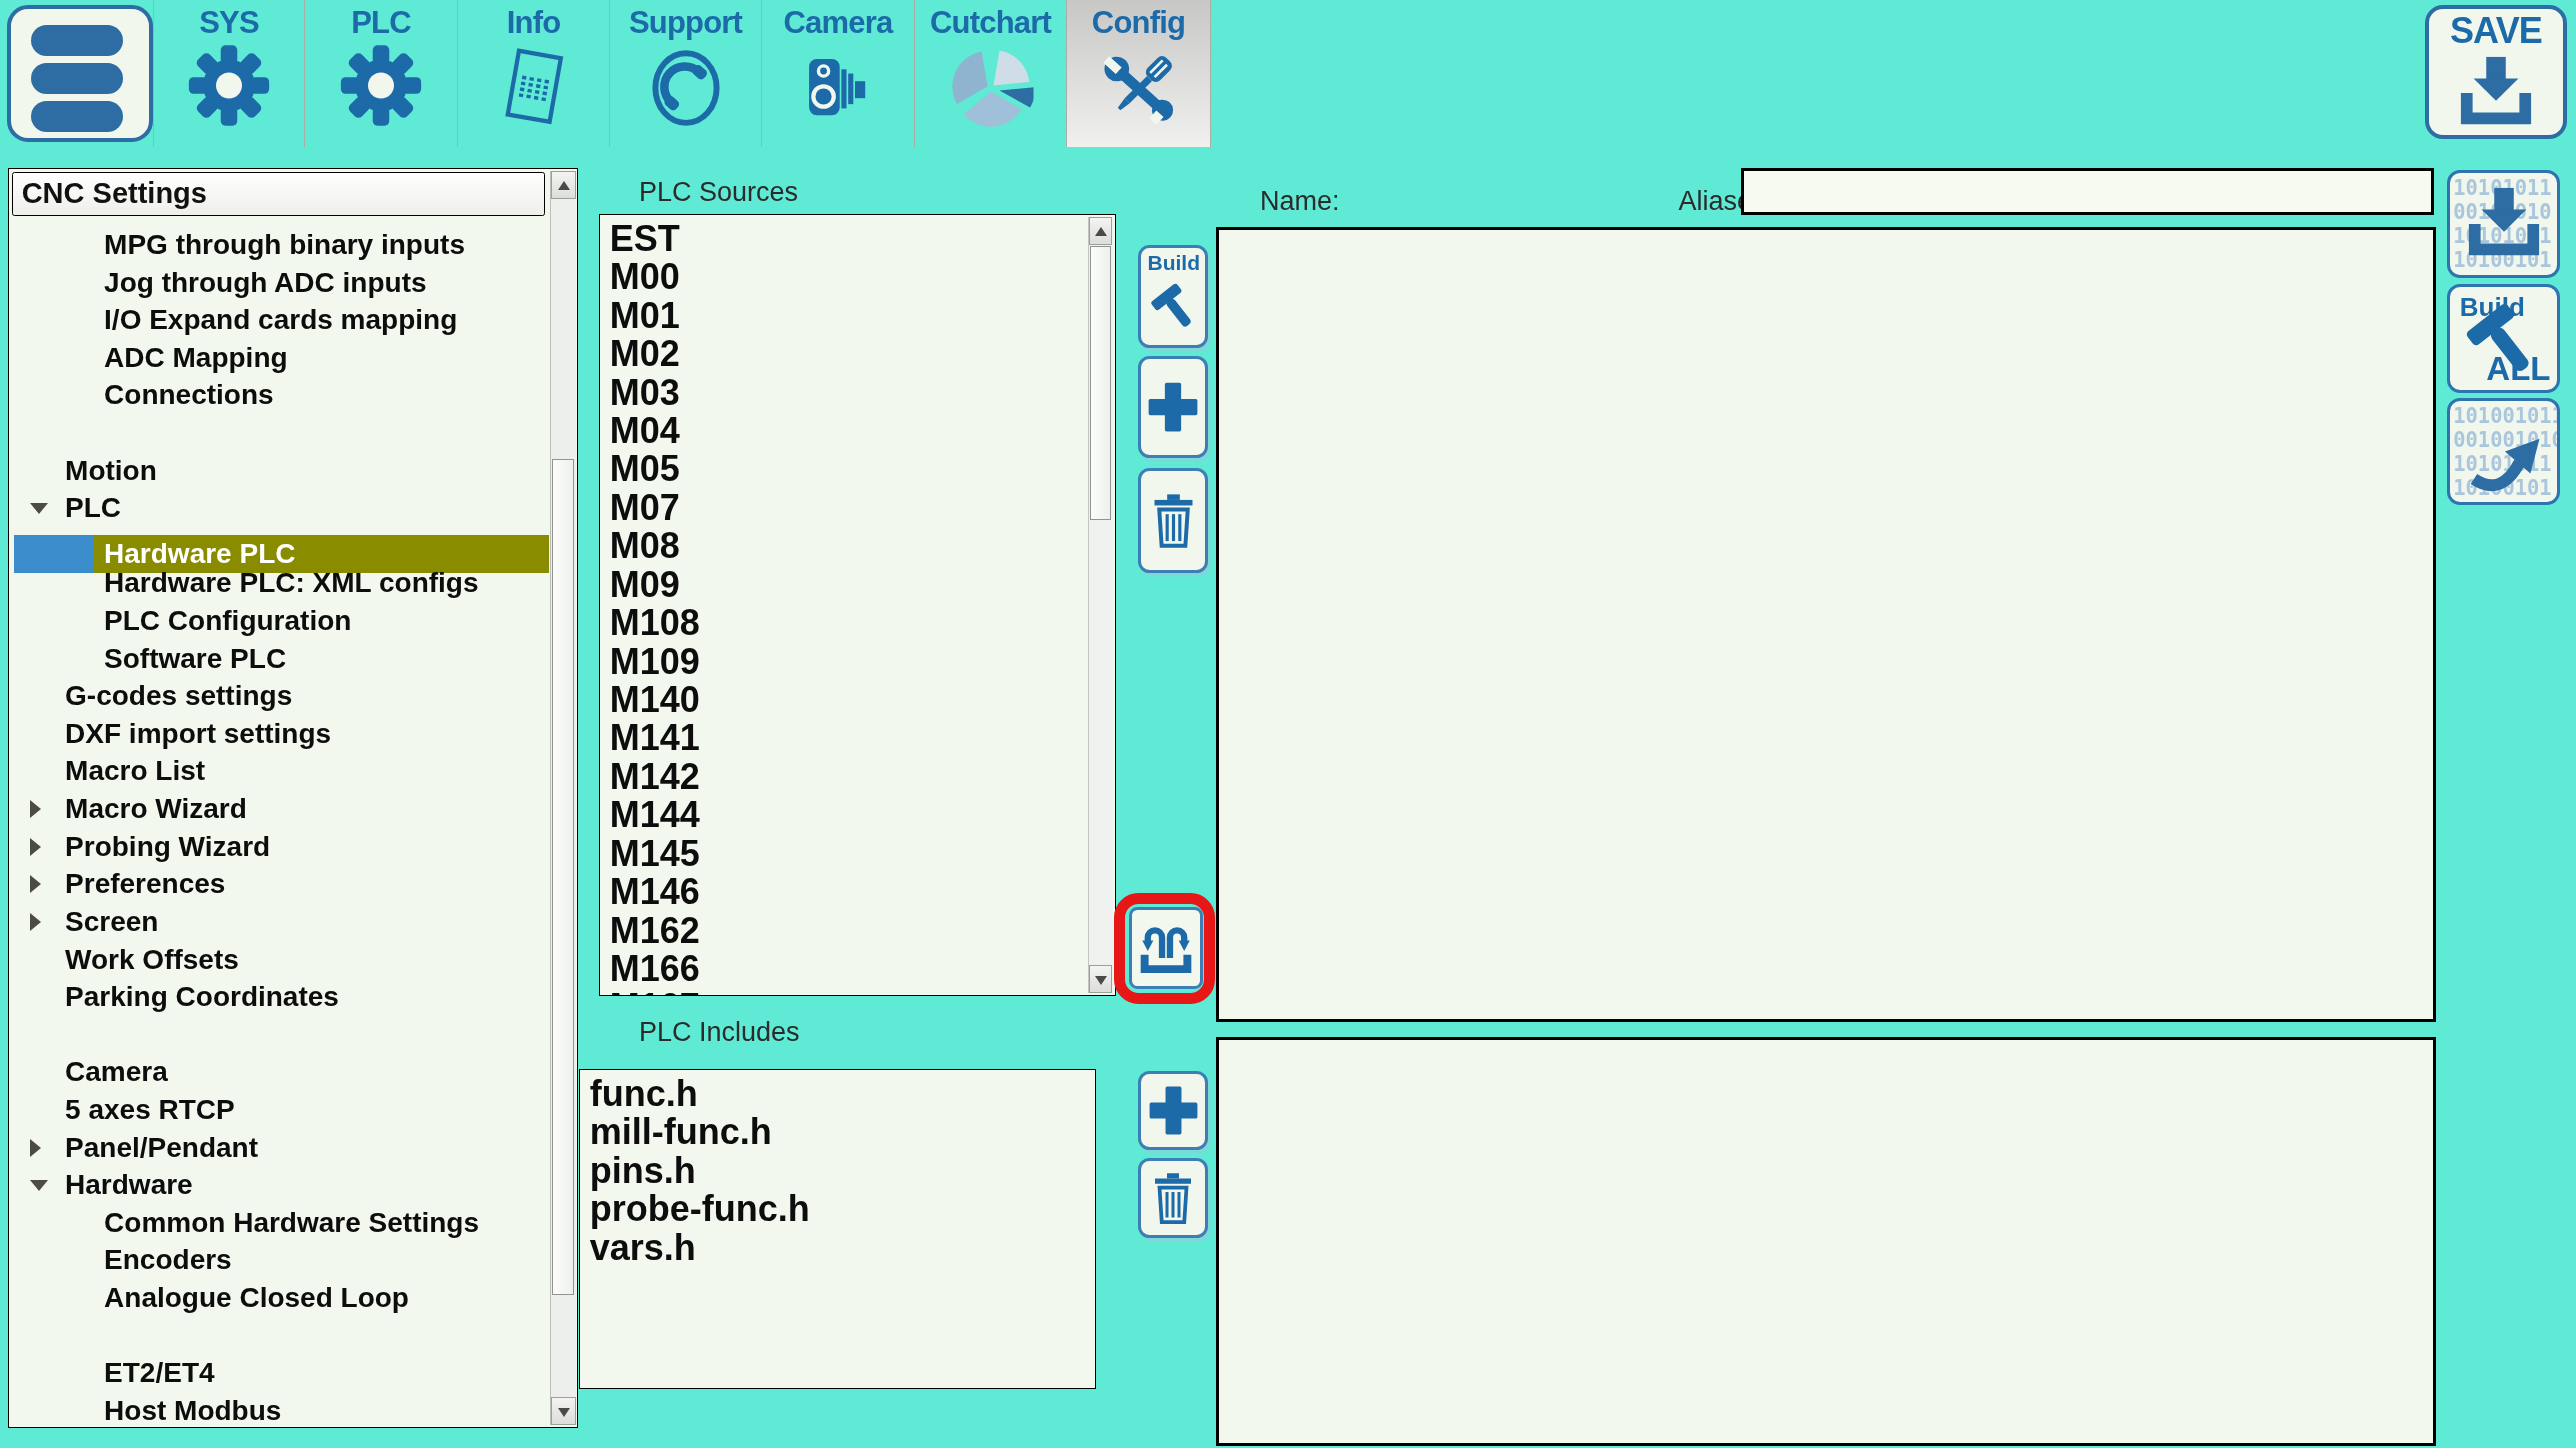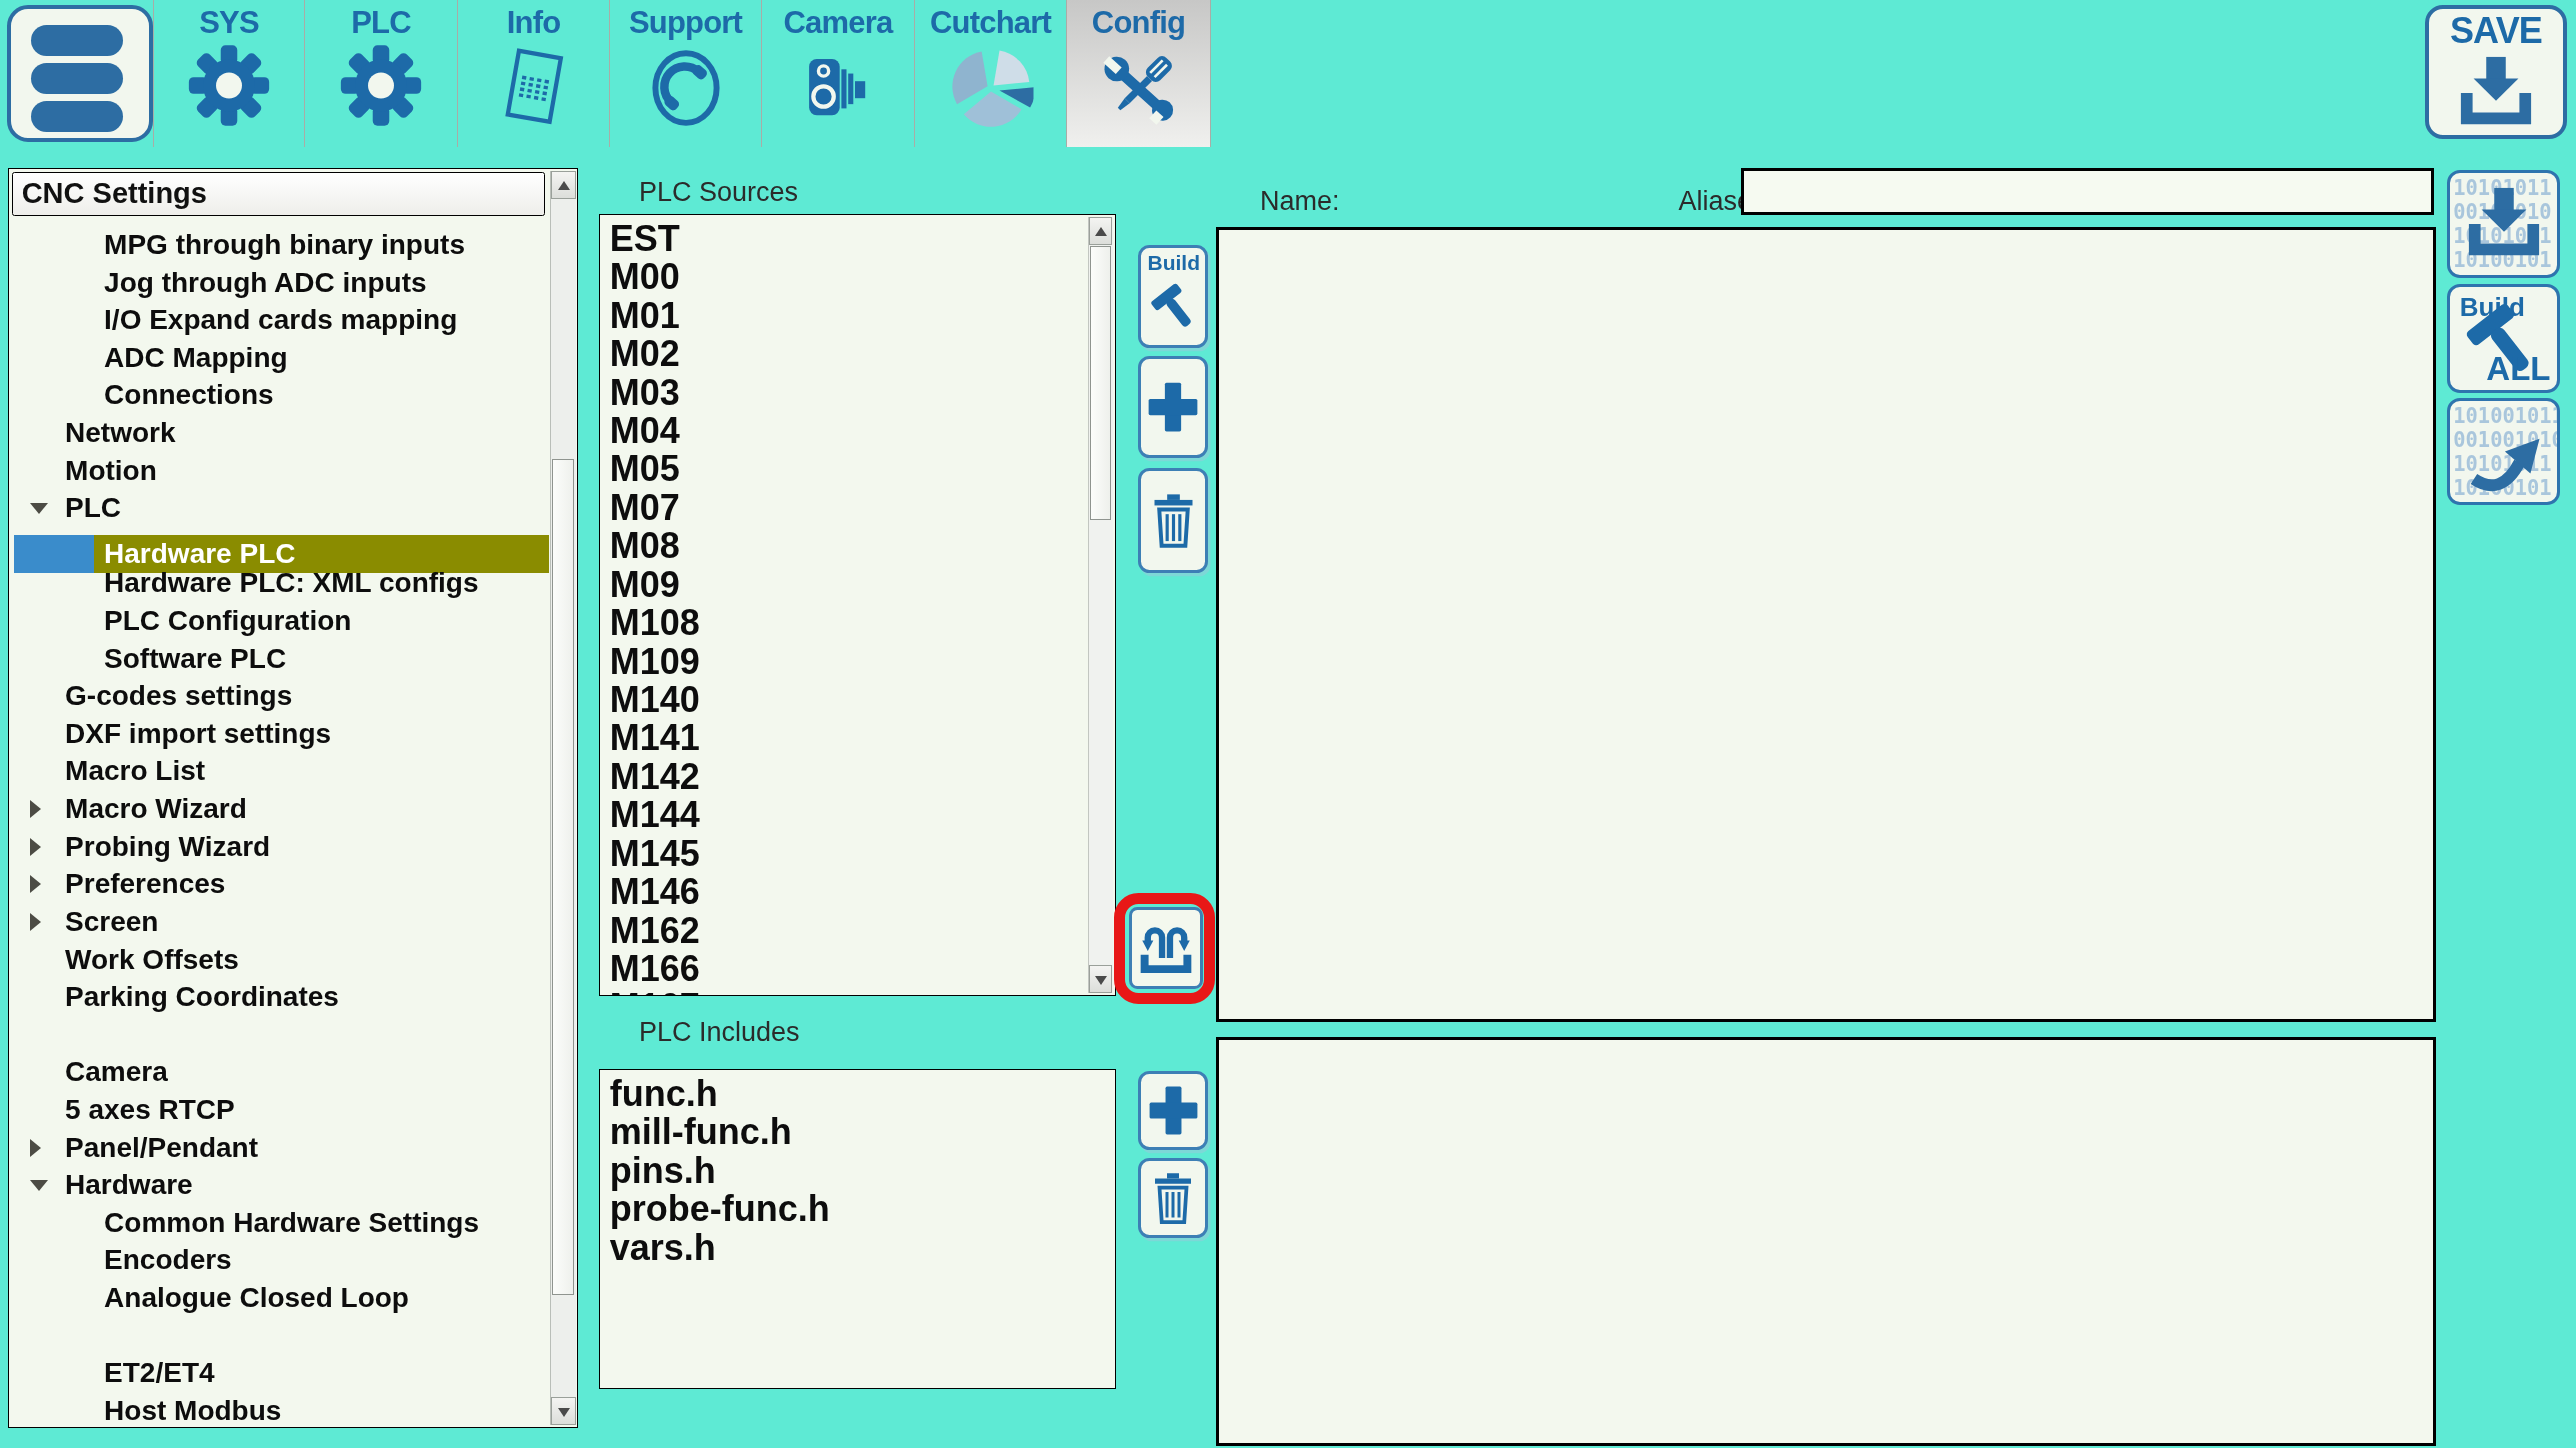--- a/index.html
+++ b/index.html
@@ -222,23 +222,20 @@
           <span class="tree-label">Jog through ADC inputs</span>
         </div>
         <div class="tree-row lvl2" style="top: 75px;">
           <span class="tree-label">I/O Expand cards mapping</span>
         </div>
         <div class="tree-row lvl2" style="top: 113px;">
           <span class="tree-label">ADC Mapping</span>
         </div>
         <div class="tree-row lvl2" style="top: 150px;">
           <span class="tree-label">Connections</span>
-        </div>
-        <div class="tree-row lvl1" style="top: 188px;">
-          <span class="tree-label">Network</span>
         </div>
         <div class="tree-row lvl1" style="top: 226px;">
           <span class="tree-label">Motion</span>
         </div>
         <div class="tree-row lvl1" style="top: 263px;">
           <span class="expander open"></span>
           <span class="tree-label">PLC</span>
         </div>
         <div class="tree-row lvl2 selected" style="top: 301px;">
           <span class="tree-label">Hardware PLC</span>
@@ -388,21 +385,21 @@
     <svg width="54" height="57" viewBox="-34 -36 68 72">
       <path d="M-27 8 V26 H27 V8" fill="none" stroke="#1d6aa8" stroke-width="10"></path>
       <path d="M-5 12 V-14 A9 9 0 0 0 -23 -14 V-8" fill="none" stroke="#1d6aa8" stroke-width="8"></path>
       <polygon points="-30,-10 -16,-10 -23,3" fill="#1d6aa8"></polygon>
       <path d="M5 12 V-14 A9 9 0 0 1 23 -14 V-8" fill="none" stroke="#1d6aa8" stroke-width="8"></path>
       <polygon points="16,-10 30,-10 23,3" fill="#1d6aa8"></polygon>
     </svg>
   </div>
 
   <div class="panel-lbl" style="left:599px;top:1017px">PLC Includes</div>
-  <div class="listbox" style="left:599px;top:1069px;width:517px;height:320px">
+  <div class="listbox" style="left:579px;top:1069px;width:517px;height:320px">
     <div id="includes-items">
         <div class="list-item" style="top: 4.9px;">func.h</div>
         <div class="list-item" style="top: 43px;">mill-func.h</div>
         <div class="list-item" style="top: 82px;">pins.h</div>
         <div class="list-item" style="top: 120px;">probe-func.h</div>
         <div class="list-item" style="top: 159px;">vars.h</div>
       </div>
   </div>
 
   <div class="iconbtn" style="left:1138px;top:1071px;width:70px;height:79px">

